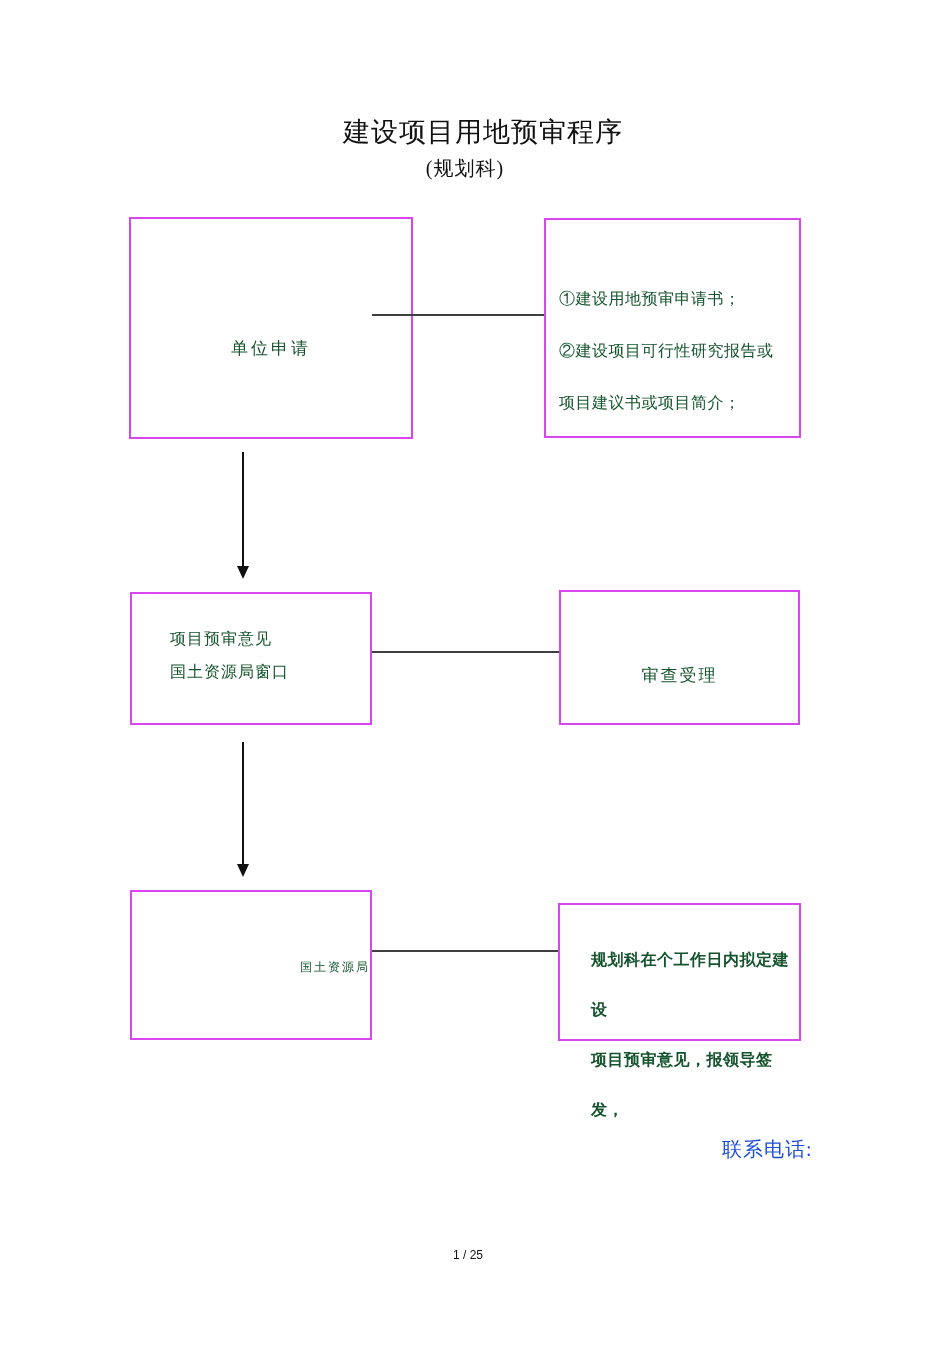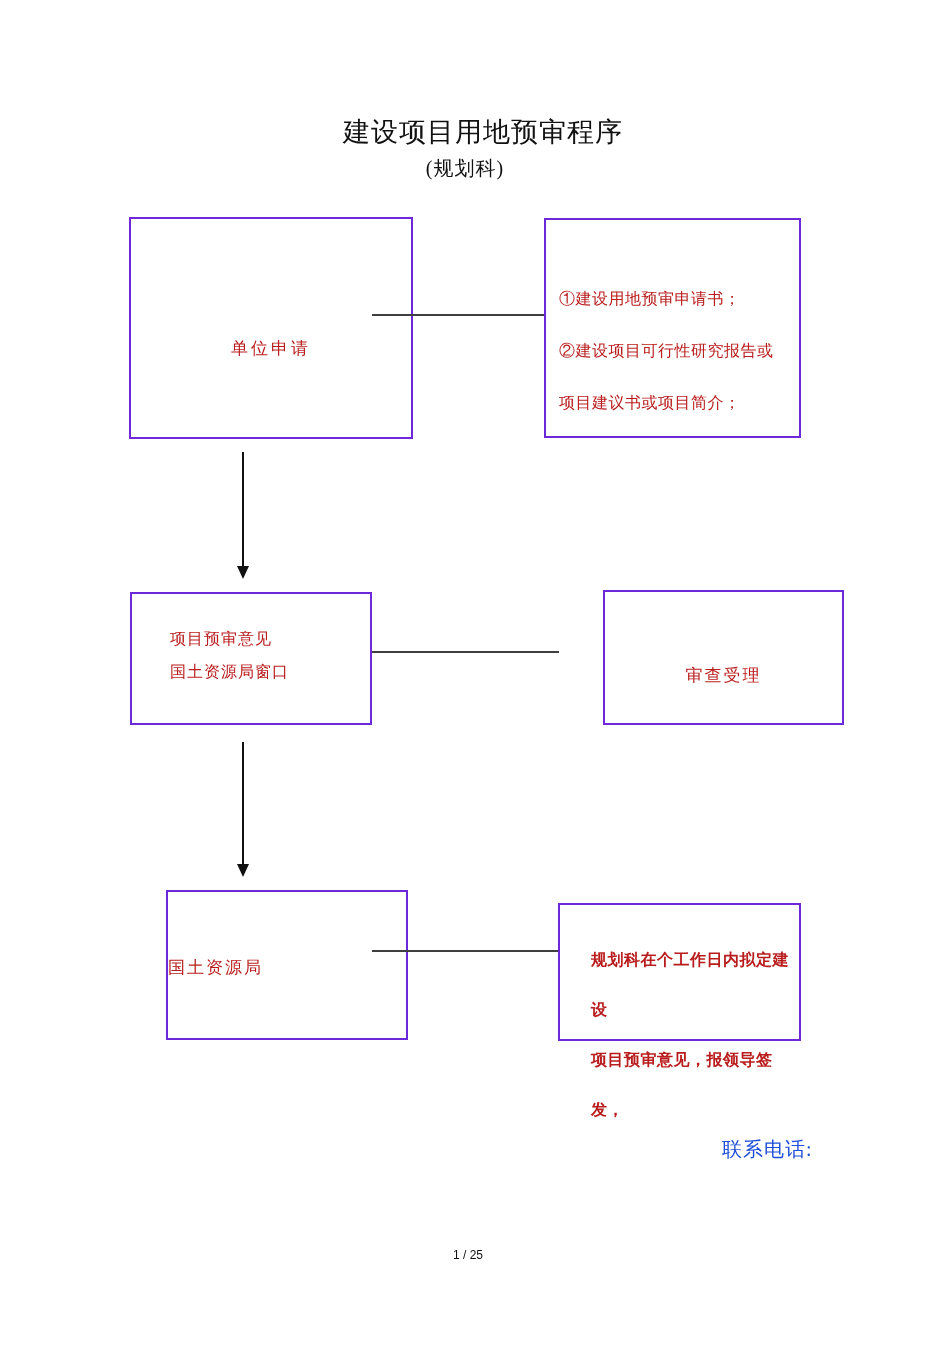--- a/index.html
+++ b/index.html
@@ -33,25 +33,25 @@
     left: 0;
     top: 155px;
     width: 930px;
     text-align: center;
     font-size: 20px;
     letter-spacing: 1px;
     color: #111111;
   }
   .box {
     position: absolute;
-    border: 2px solid #6d28d9;
+    border: 2px solid #d946ef;
     background: #ffffff;
     box-sizing: border-box;
     font-size: 16px;
-    color: #b91c1c;
+    color: #14532d;
   }
   .box-applicant {
     left: 129px; top: 217px; width: 284px; height: 222px;
     display: flex; align-items: center; justify-content: center;
     padding-top: 40px;
     font-size: 17px; letter-spacing: 3px;
   }
   .box-docs {
     left: 544px; top: 218px; width: 257px; height: 220px;
     padding: 53px 8px 0 13px;
@@ -61,27 +61,27 @@
   .box-center {
     left: 130px; top: 592px; width: 242px; height: 133px;
     padding: 28px 8px 0 38px;
     line-height: 33px;
     font-size: 16px; letter-spacing: 1px;
   }
   .box-review {
     left: 559px; top: 590px; width: 241px; height: 135px;
     display: flex; align-items: center; justify-content: center;
     padding-top: 35px;
-    font-size: 17px; letter-spacing: 2px; margin-left: 44px;
+    font-size: 17px; letter-spacing: 2px;
   }
   .box-bureau {
     left: 130px; top: 890px; width: 242px; height: 150px;
-    display: flex; align-items: center; justify-content: flex-start;
+    display: flex; align-items: center; justify-content: flex-end;
     padding-top: 4px;
-    font-size: 17px; letter-spacing: 2px; margin-left: 36px;
+    font-size: 12px; letter-spacing: 2px;
   }
   .box-opinion {
     left: 558px; top: 903px; width: 243px; height: 138px;
     padding: 30px 6px 0 31px;
     line-height: 50px;
     letter-spacing: 0.5px;
     font-weight: bold;
   }
   .box .line { display: block; }
   .hline {

